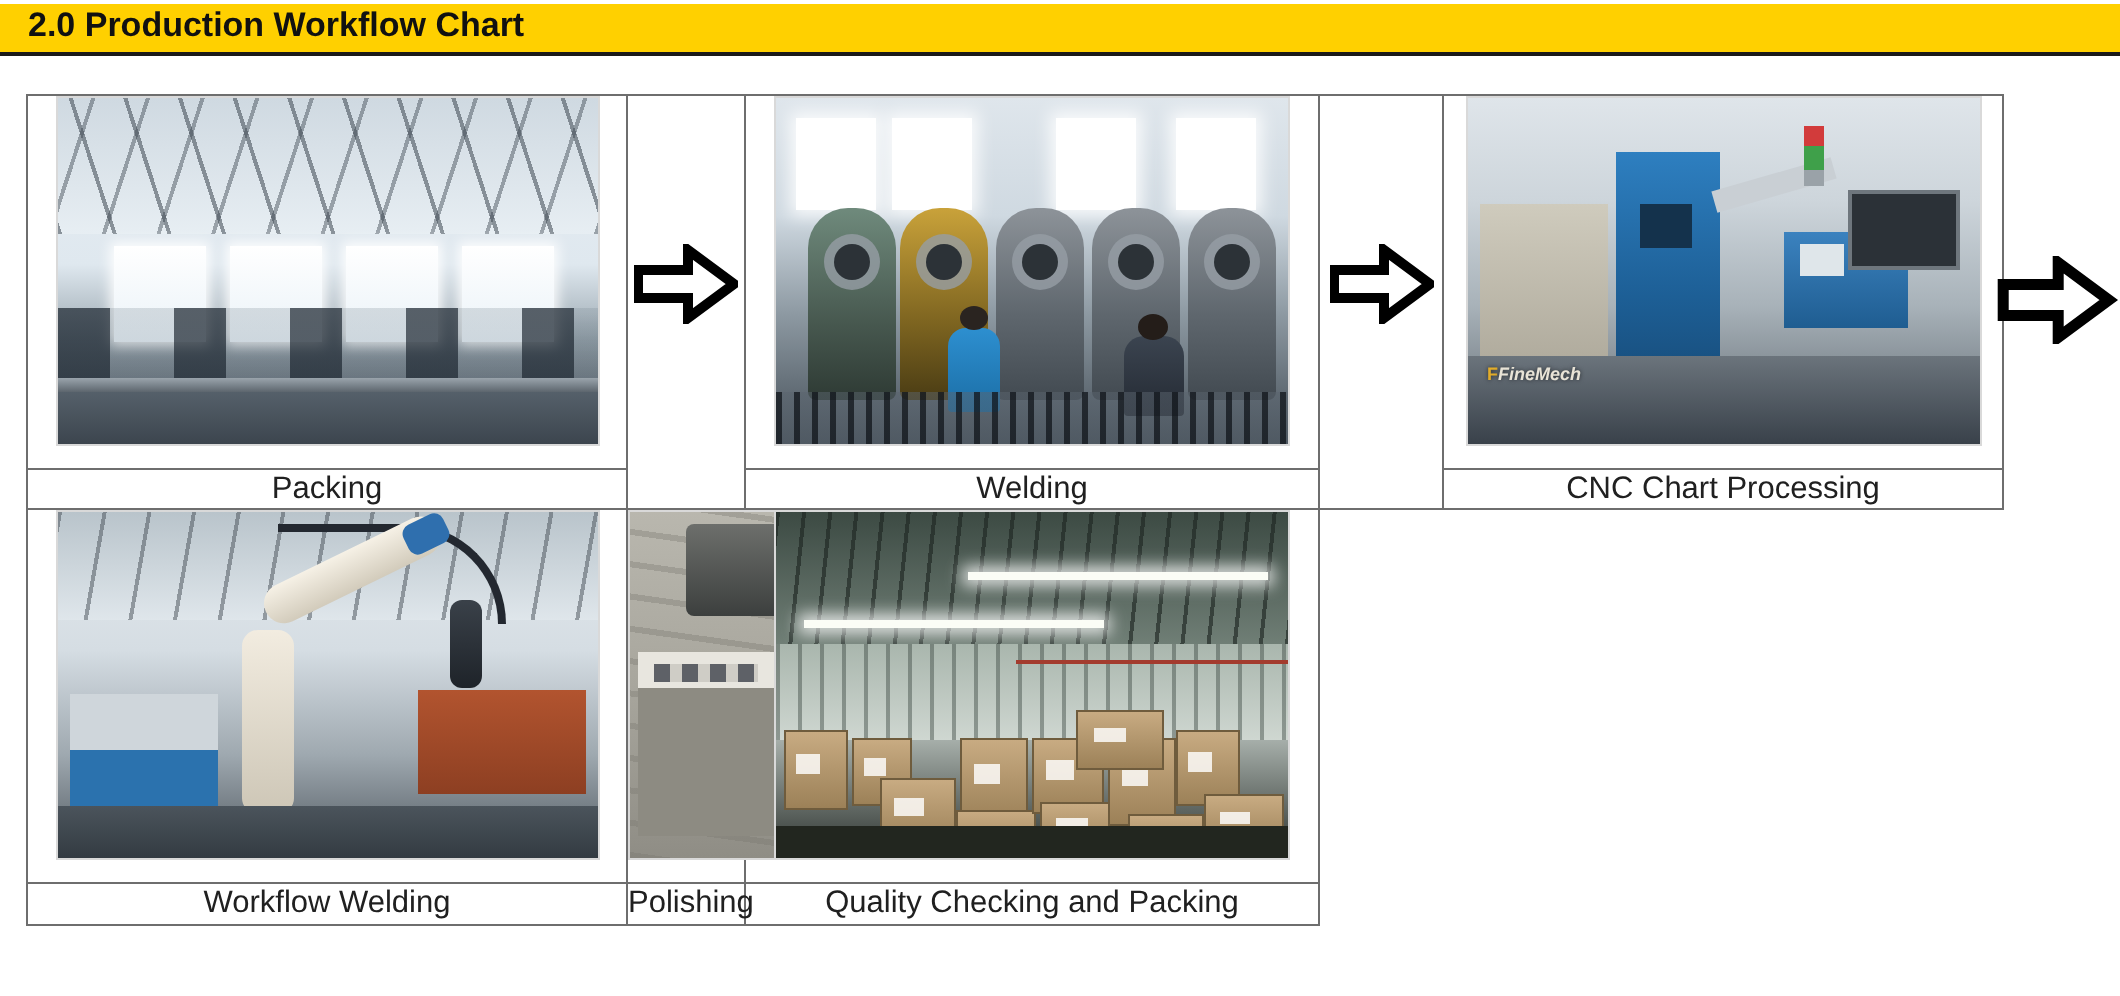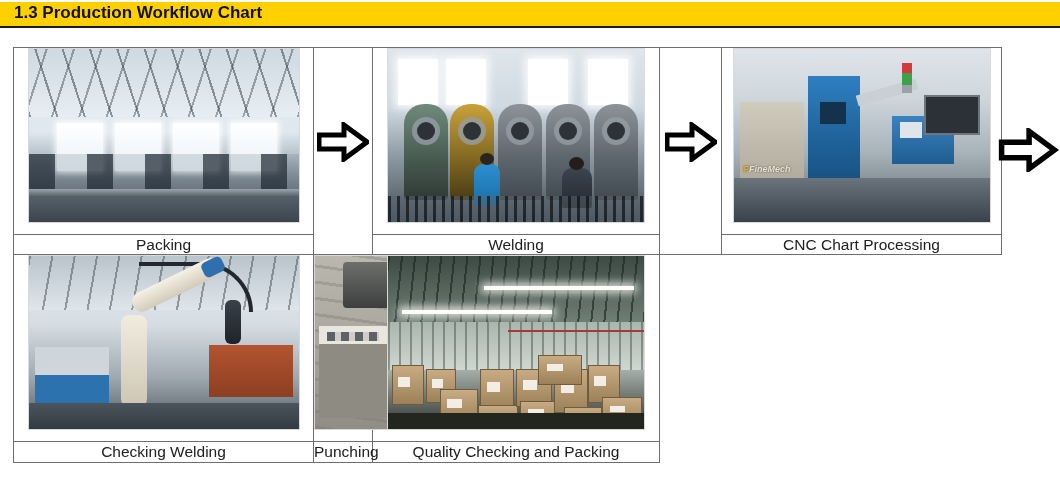--- a/index.html
+++ b/index.html
@@ -210,21 +210,21 @@
   }
   .ph-cnc .monitor {
     position: absolute; right: 10px; top: 46px; width: 52px; height: 36px;
     background: #2b3137; border: 2px solid #6e767d;
   }
   .ph-cnc .bench {
     position: absolute; left: 0; right: 0; bottom: 0; height: 44px;
     background: linear-gradient(to bottom, #6b747c, #39414a);
   }
   .ph-cnc .logo {
-    position: absolute; left: 10px; bottom: 48px;
+    position: absolute; left: 10px; bottom: 30px;
     font-size: 9px; font-weight: bold; font-style: italic;
     color: #e8e3d6; text-shadow: 0 0 2px rgba(0,0,0,.6);
   }
   .ph-cnc .logo i { color: #e2ac2a; font-style: normal; }
 
   
   .ph-weld {
     background: linear-gradient(to bottom, #e6ebef 0%, #d5dde3 40%, #9fa9b0 70%, #4e565e 100%);
   }
   .ph-weld .roof {
@@ -361,21 +361,21 @@
     top: 128px;
     width: 64px;
     height: 46px;
     overflow: hidden;
   }
 </style>
 </head>
 <body>
 
 <div class="header-bar"></div>
-<div class="header-title">1.3 Production Workflow Chart</div>
+<div class="header-title">2.0 Production Workflow Chart</div>
 
 <table class="wf-table">
   <colgroup>
     <col class="c-img1">
       <col class="c-arrow1">
       <col class="c-img2">
       <col class="c-arrow2">
       <col class="c-img3">
   </colgroup>
   <tbody>
@@ -494,22 +494,22 @@
             <div class="bx" style="left:200px; bottom:26px; width:32px; height:38px;"></div>
             <div class="bx" style="left:214px; bottom:4px;  width:40px; height:28px;"></div>
             <div class="bx" style="left:150px; bottom:44px; width:44px; height:30px;"></div>
           </div>
           <div class="floor"></div>
         </div>
       </td>
     </tr>
 
     <tr>
-      <td class="cell-label">Checking Welding</td>
-      <td class="cell-label">Punching</td>
+      <td class="cell-label">Workflow Welding</td>
+      <td class="cell-label">Polishing</td>
       <td class="cell-label">Quality Checking and Packing</td>
     </tr>
 
   </tbody>
 </table>
 
 <div class="edge-arrow">
   <svg class="arrow-svg" width="64" height="44" viewBox="0 0 52 40">
     <polygon points="2,13 27,13 27,3 50,20 27,37 27,27 2,27" fill="#ffffff" stroke="#000000" stroke-width="5" stroke-linejoin="miter"></polygon>
   </svg>

